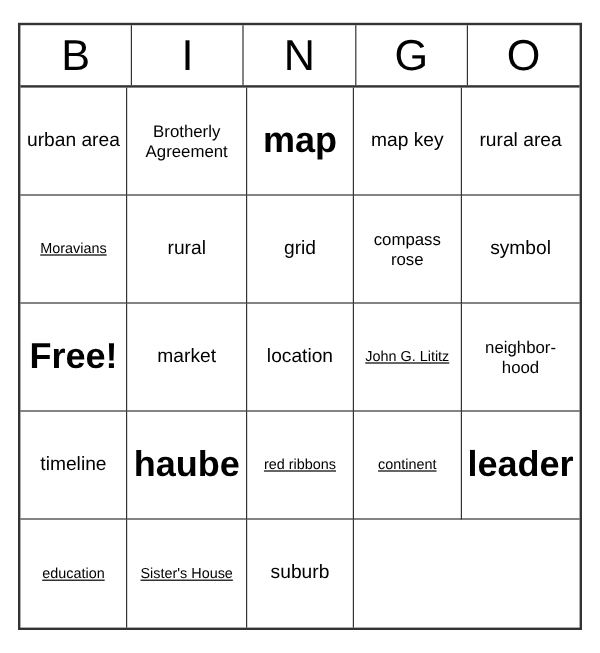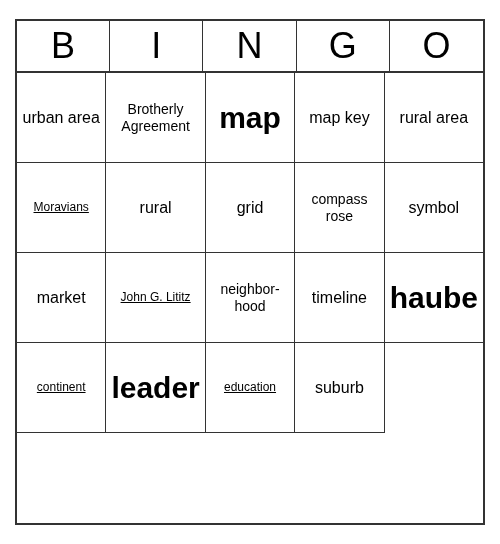--- a/index.html
+++ b/index.html
@@ -101,23 +101,27 @@
   <div class="bingo-cell cell-medium">urban area</div>
       <div class="bingo-cell cell-xsmall">Brotherly Agreement</div>
       <div class="bingo-cell cell-large">map</div>
       <div class="bingo-cell cell-medium">map key</div>
       <div class="bingo-cell cell-medium">rural area</div>
       <div class="bingo-cell cell-small">Moravians</div>
       <div class="bingo-cell cell-medium">rural</div>
       <div class="bingo-cell cell-medium">grid</div>
       <div class="bingo-cell cell-xsmall">compass rose</div>
       <div class="bingo-cell cell-medium">symbol</div>
+      <div class="bingo-cell cell-large">Free!</div>
       <div class="bingo-cell cell-medium">market</div>
+      <div class="bingo-cell cell-medium">location</div>
       <div class="bingo-cell cell-small">John G. Lititz</div>
       <div class="bingo-cell cell-xsmall">neighbor-hood</div>
       <div class="bingo-cell cell-medium">timeline</div>
       <div class="bingo-cell cell-large">haube</div>
+      <div class="bingo-cell cell-small">red ribbons</div>
       <div class="bingo-cell cell-small">continent</div>
       <div class="bingo-cell cell-large">leader</div>
       <div class="bingo-cell cell-small">education</div>
+      <div class="bingo-cell cell-small">Sister's House</div>
       <div class="bingo-cell cell-medium">suburb</div>
     </div>
 </div>
 
 </body></html>

